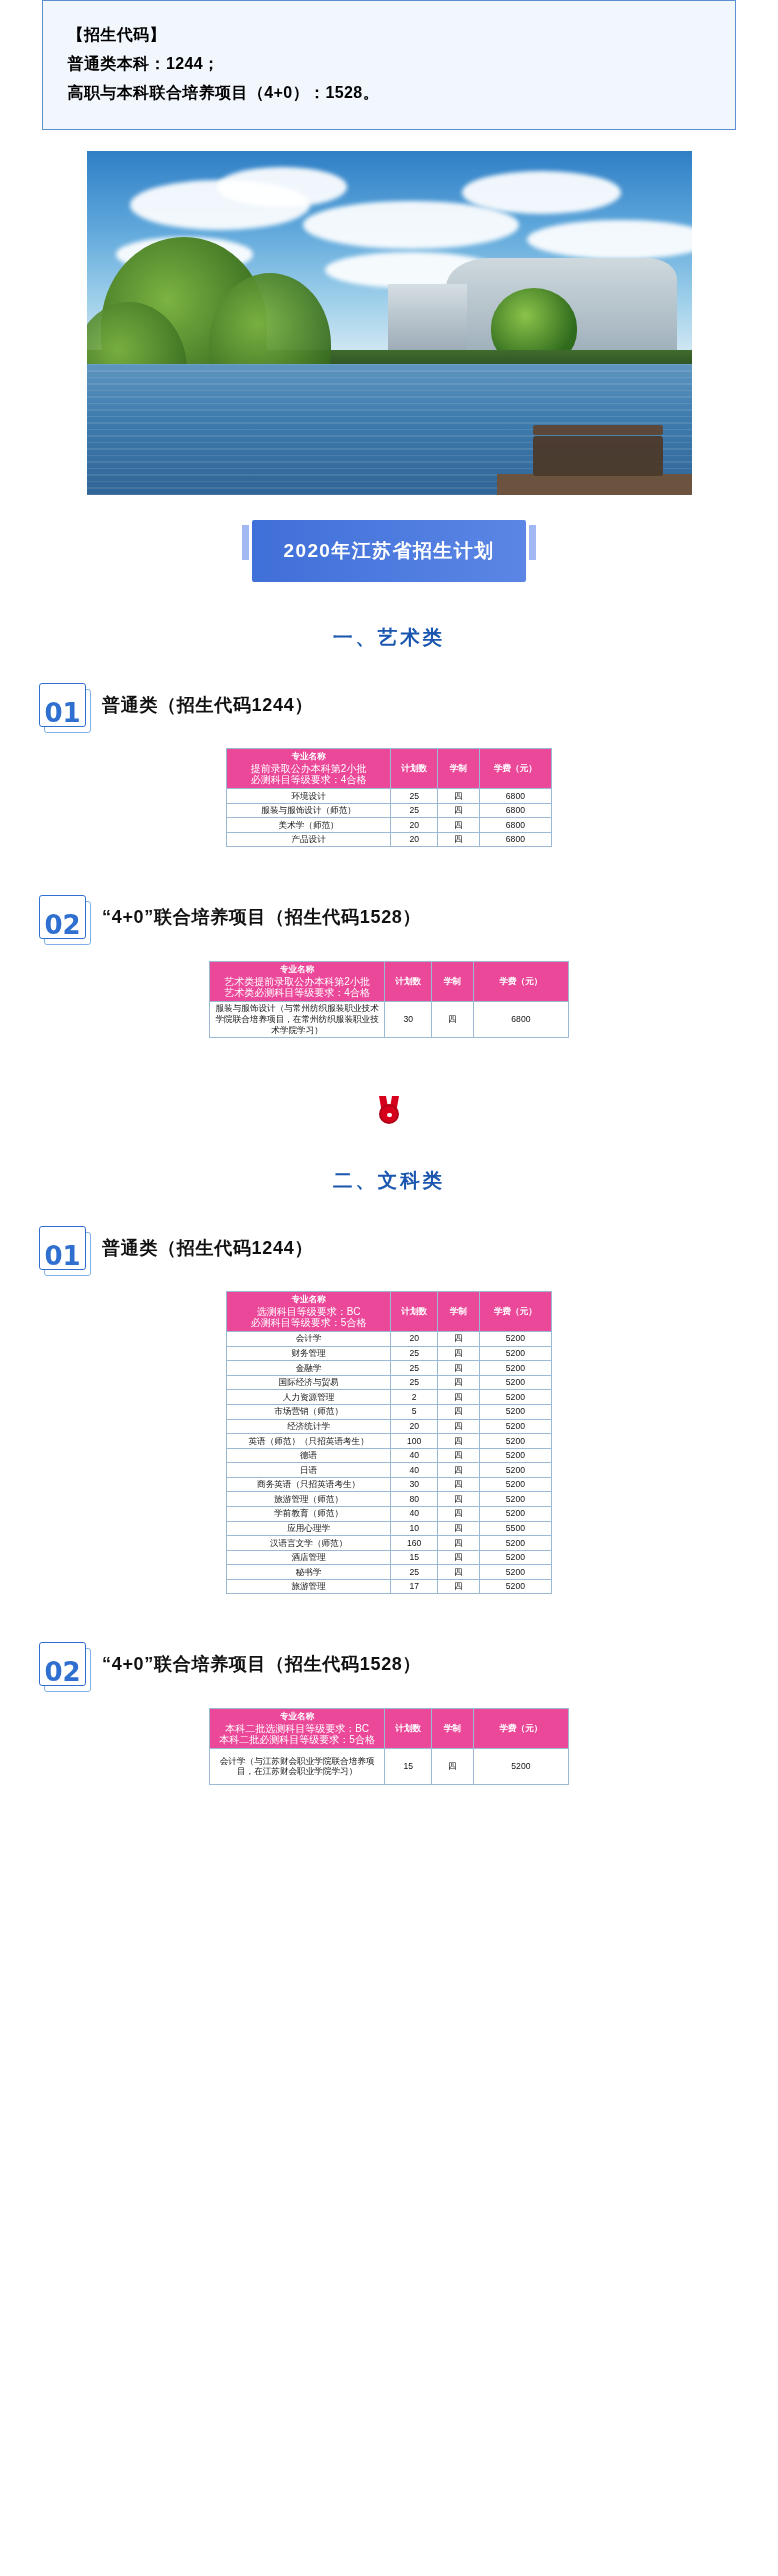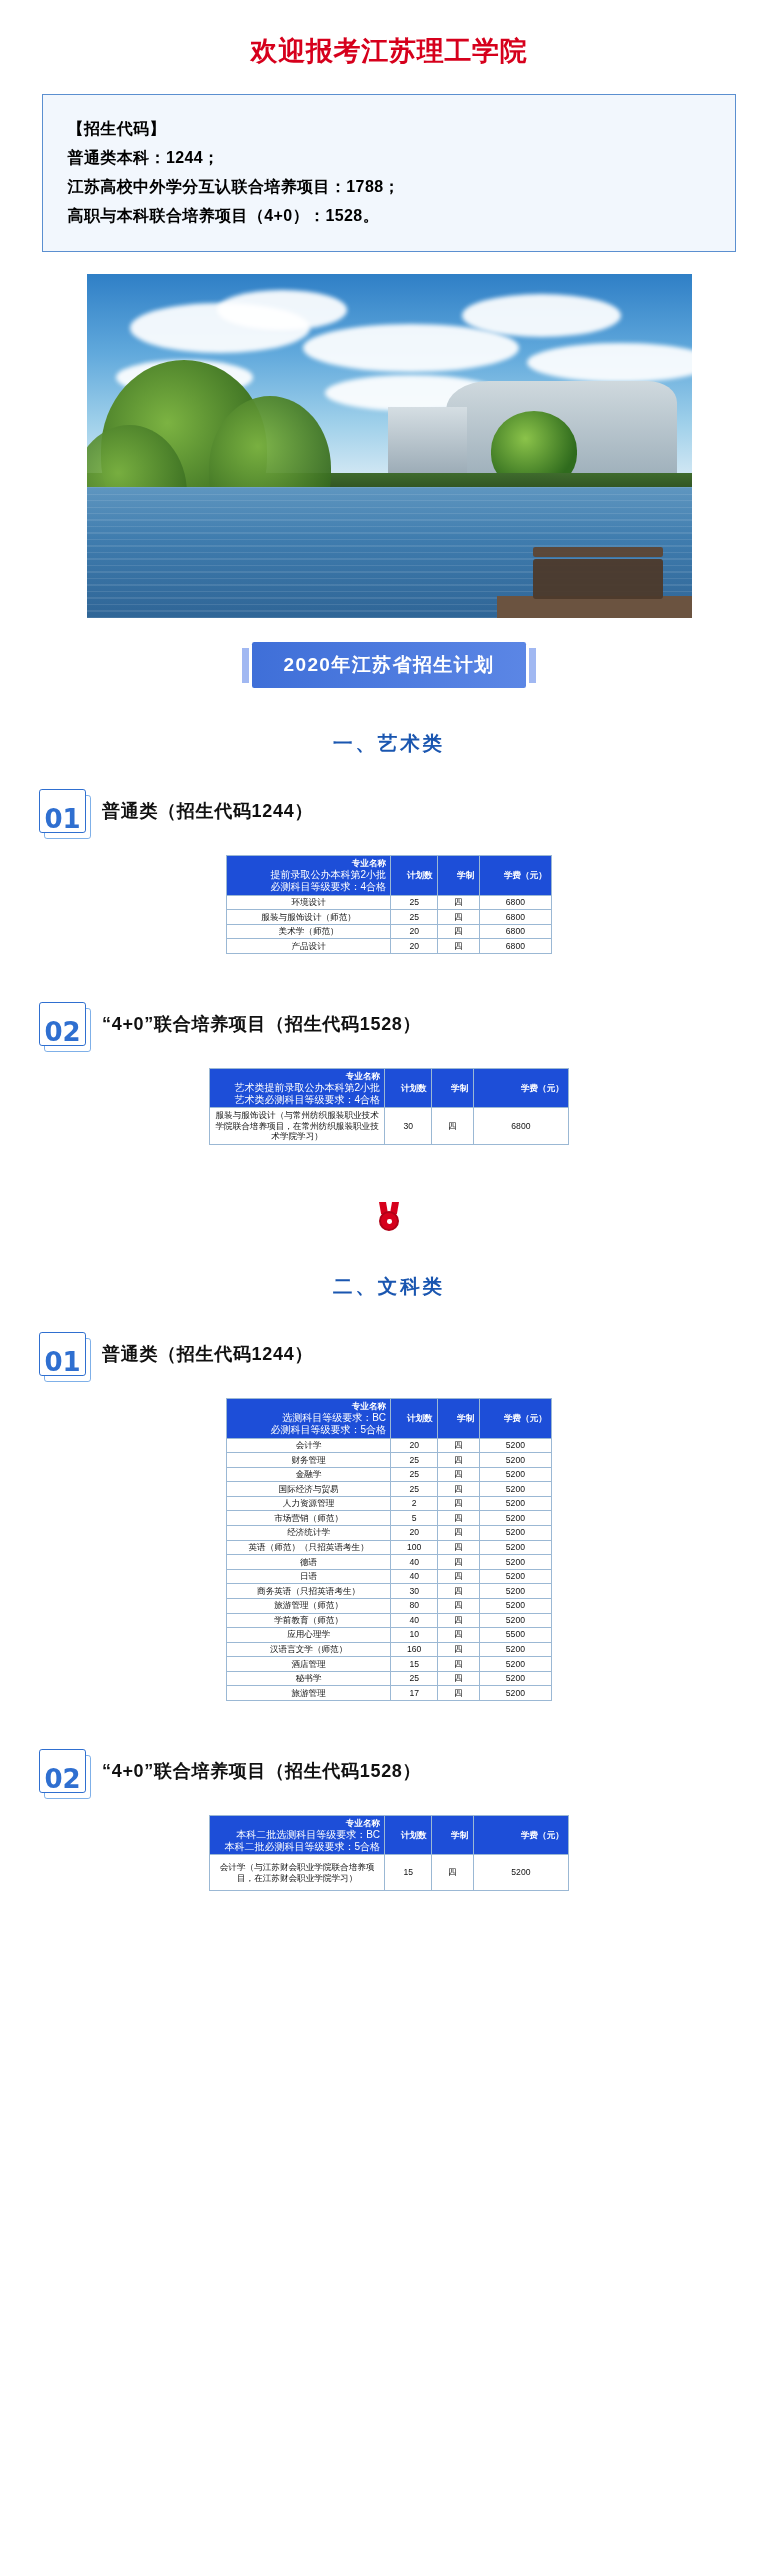--- a/index.html
+++ b/index.html
@@ -96,21 +96,21 @@
   .bench:before{
     content:"";position:absolute;left:0;top:-11.5px;width:100%;height:10px;background:#5d4634;border-radius:2.2px;
   }
   .deck{
     position:absolute;right:0;bottom:0;width:195px;height:21.6px;background:#6b5340;
   }
 
   
   .banner-wrap{display:flex;justify-content:center;margin-top:24.5px;}
   .banner{
-    width:274px;height:46px;
+    width:274px;height:62px;
     background:linear-gradient(90deg,#3f6fd8,#5b86e5);
     border-radius:2.2px;
     position:relative;
     display:flex;align-items:center;justify-content:center;
   }
   .banner:before,.banner:after{
     content:"";position:absolute;top:5.8px;width:7.2px;height:35px;background:#8aa6ef;opacity:.8;
   }
   .banner:before{left:-10px;}
   .banner:after{right:-10px;}
@@ -158,25 +158,24 @@
     background:#fff;
     border:0.7px solid #7aa0c4;
   }
   table.plan th,table.plan td{
     border:0.7px solid #9bb8d4;
     padding:1.4px 2.9px;
     text-align:center;
     line-height:10.8px;
   }
   table.plan thead th{
-    background:#1d4ed8;
+    background:#ec4899;
     color:#fff;
     font-weight:bold;
     padding:2.2px 4.3px;
-    text-align:right;
   }
   .major-head-cell{line-height:11.5px;}
   .major-head-cell .l1{font-weight:bold;}
   .major-head-cell .l2{font-weight:normal;font-size:10px;}
   td.major{text-align:left;padding-left:4.3px;}
   .w-major{width:155px;}
   .w-plan{width:37px;}
   .w-len{width:32px;}
   .w-fee{width:63px;}
   .w-major2{width:166px;}
@@ -196,26 +195,24 @@
     position:absolute;top:-4.3px;width:6.5px;height:11.5px;background:#d6001c;
   }
   .medal .rib-l{left:3.6px;transform:skewX(10deg);}
   .medal .rib-r{left:14.4px;transform:skewX(-10deg);}
 </style>
 </head>
 <body>
 
 <div class="page">
 
-  <div class="main-title">欢迎报考江苏理工学院</div>
 
   <div class="code-box">
     <div class="line">【招生代码】</div>
     <div class="line">普通类本科：1244；</div>
-    <div class="line">江苏高校中外学分互认联合培养项目：1788；</div>
     <div class="line">高职与本科联合培养项目（4+0）：1528。</div>
   </div>
 
   <div class="photo-wrap">
     <div class="photo">
       <div class="sky"></div>
       <div class="cloud c1"></div>
       <div class="cloud c2"></div>
       <div class="cloud c3"></div>
       <div class="cloud c4"></div>

